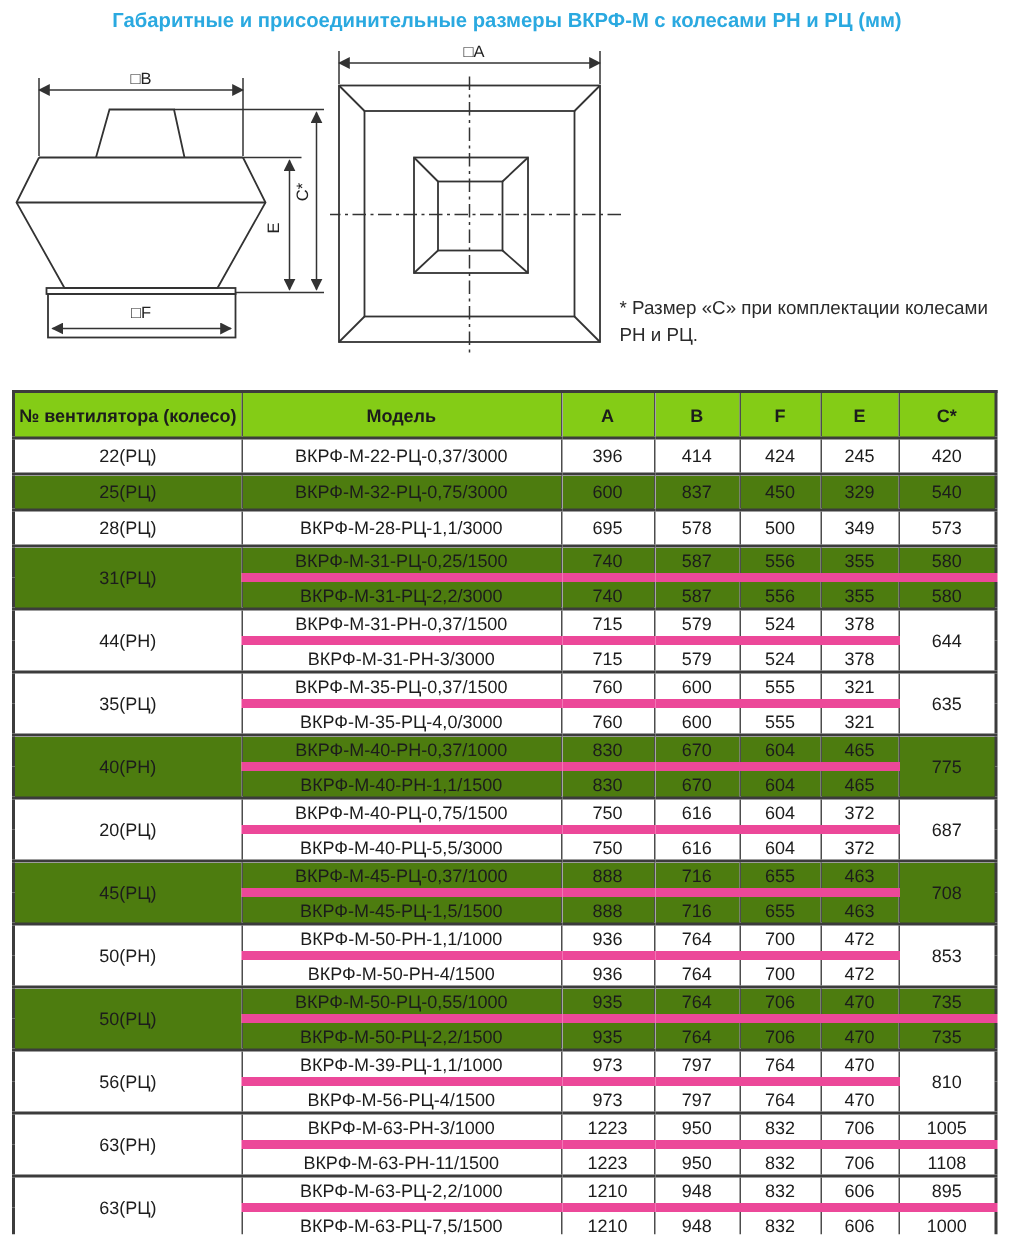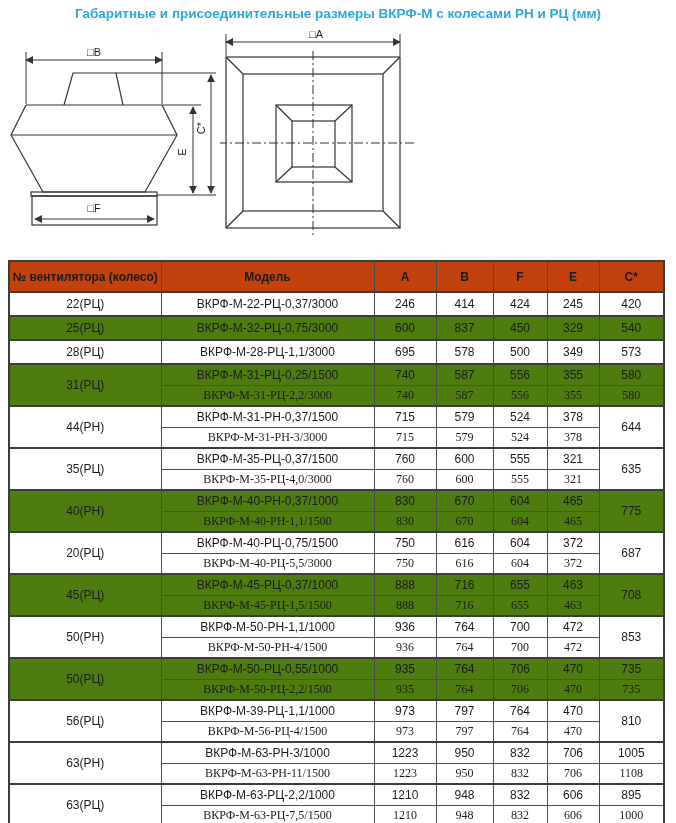--- a/index.html
+++ b/index.html
@@ -23,27 +23,27 @@
   table.tbl {
     position:absolute; left:8px; top:260px; width:655px;
     border-collapse:collapse; table-layout:fixed;
     border:2px solid #3c3c3c;
   }
   table.tbl th, table.tbl td {
     border:1px solid #4d4d4d; text-align:center; vertical-align:middle;
     font-size:12px; color:#1c1c1c; padding:0; white-space:nowrap; overflow:hidden;
   }
   table.tbl thead th {
-    background:#c2410c; font-weight:bold; height:29px;
+    background:#84cc16; font-weight:bold; height:29px;
     border-bottom:2px solid #3c3c3c;
   }
   table.tbl tbody tr { height:21px; }
   table.tbl tbody tr.single { height:24px;margin-left:20px; }
   table.tbl tbody tr.group-start > td { border-top:2px solid #3c3c3c; }
-  table.tbl tbody tr.inner > td { border-top:1px solid #ec4899;font-family:Liberation Serif, serif; }
+  table.tbl tbody tr.inner > td { border-top:6px solid #ec4899; }
   table.tbl tbody tr.shaded > td { background:#4d7c0f; }
 </style>
 </head>
 <body>
 
 <div class="page">
 
   <div class="title">Габаритные и присоединительные размеры ВКРФ-М с колесами РН и РЦ (мм)</div>
 
   <svg class="drawing" style="left:5px; top:40px;" width="215" height="200" viewBox="0 0 215 200">
@@ -105,20 +105,24 @@
     <rect class="ln" x="72" y="96" width="43" height="46" fill="none"></rect>
     <line class="ln" x1="56" y1="80" x2="72" y2="96"></line>
     <line class="ln" x1="132" y1="80" x2="115" y2="96"></line>
     <line class="ln" x1="56" y1="157" x2="72" y2="142"></line>
     <line class="ln" x1="132" y1="157" x2="115" y2="142"></line>
 
     <line class="dash" x1="-2" y1="118" x2="194" y2="118"></line>
     <line class="dash" x1="93" y1="26" x2="93" y2="212"></line>
   </svg>
 
+  <div class="note">
+    <span>* Размер «С» при комплектации колесами</span><br>
+    <span>РН и РЦ.</span>
+  </div>
 
   <table class="tbl">
     <colgroup>
       <col style="width:152px">
         <col style="width:213px">
         <col style="width:62px">
       <col style="width:57px">
         <col style="width:54px">
         <col style="width:52px">
         <col style="width:65px">
@@ -131,21 +135,21 @@
           <th>B</th>
           <th>F</th>
           <th>E</th>
           <th>C*</th>
         </tr>
     </thead>
     <tbody id="tb">
         <tr class="group-start single">
           <td rowspan="1">22(РЦ)</td>
           <td>ВКРФ-М-22-РЦ-0,37/3000</td>
-          <td>246</td>
+          <td>396</td>
           <td>414</td>
           <td>424</td>
           <td>245</td>
           <td>420</td>
         </tr>
         <tr class="group-start shaded single">
           <td rowspan="1">25(РЦ)</td>
           <td>ВКРФ-М-32-РЦ-0,75/3000</td>
           <td>600</td>
           <td>837</td>

